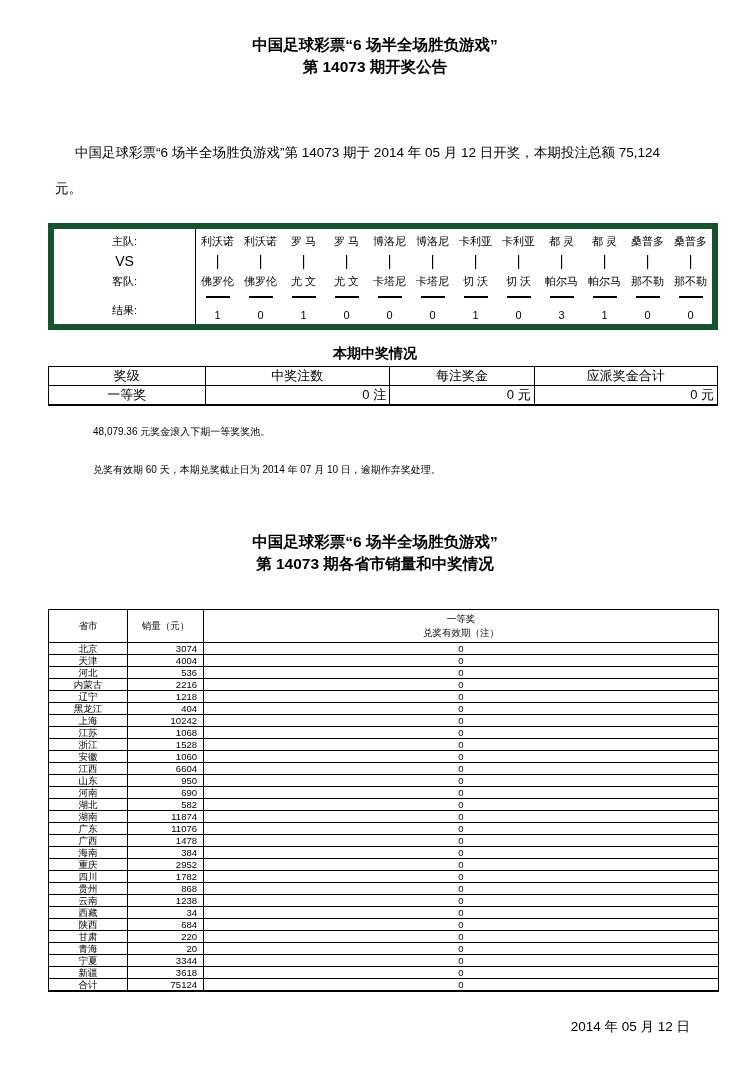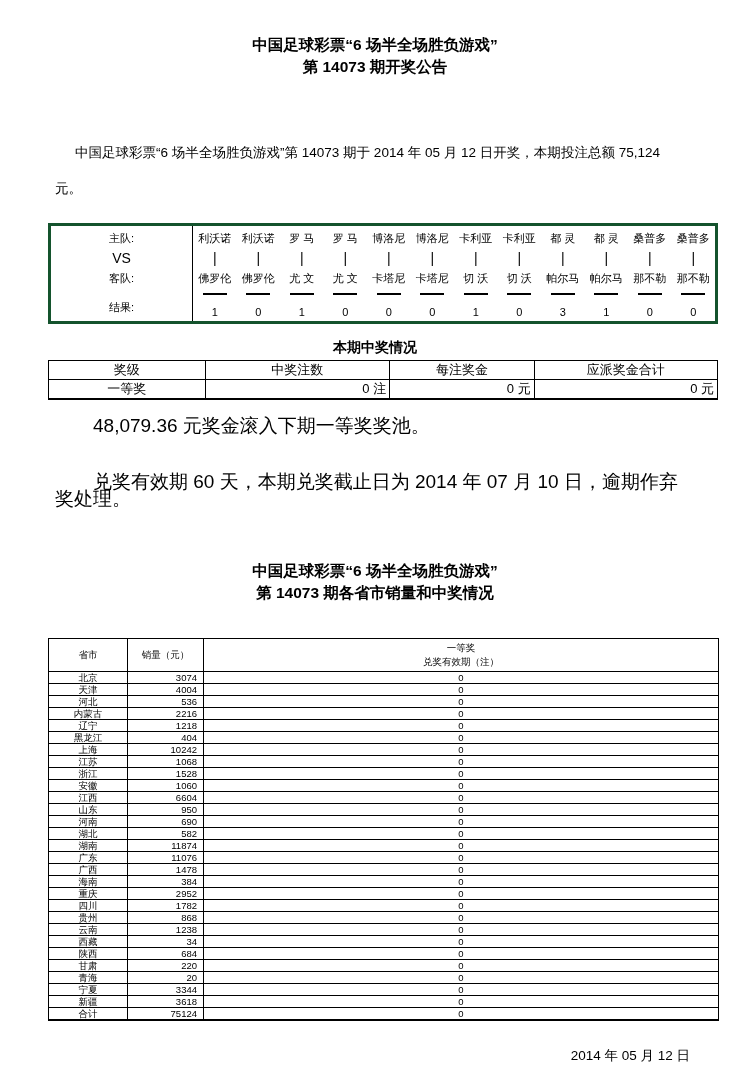--- a/index.html
+++ b/index.html
@@ -16,27 +16,27 @@
   .doc-title { text-align: center; font-weight: bold; font-size: 15.5px; line-height: 22px; }
   .doc-title.first { padding-top: 34px; }
   .doc-title.second { margin-top: 53px; }
 
   
   .intro {
     margin: 57px 90px 0 55px;
     font-size: 13.5px; line-height: 36px;
     text-indent: 20px; text-align: justify;
   }
-  .note { margin: 17px 55px 0 55px; font-size: 19px; line-height: 17px; text-indent: 38px; }
-  .note.second { margin-top: 39px; }
+  .note { margin: 17px 55px 0 55px; font-size: 10px; line-height: 17px; text-indent: 38px; }
+  .note.second { margin-top: 21px; }
 
   
   .match-table {
     display: flex; margin: 16px 0 0 48px; width: 670px;
-    border: 3px solid #14532d; font-size: 11px;
+    border: 6px solid #14532d; font-size: 11px;
   }
   .label-col { width: 142px; border-right: 1px solid #000; text-align: center; flex: none; }
   .match-cols { display: flex; flex: 1; }
   .match-col { flex: 1; text-align: center; }
   .mc { display: block; }
   .r1 { height: 22px; line-height: 24px; }
   .r2 { height: 20px; line-height: 20px; font-size: 14px; }
   .r3 { height: 20px; line-height: 20px; }
   .r4 { height: 12px; }
   .r5 { height: 16px; line-height: 14px; }

